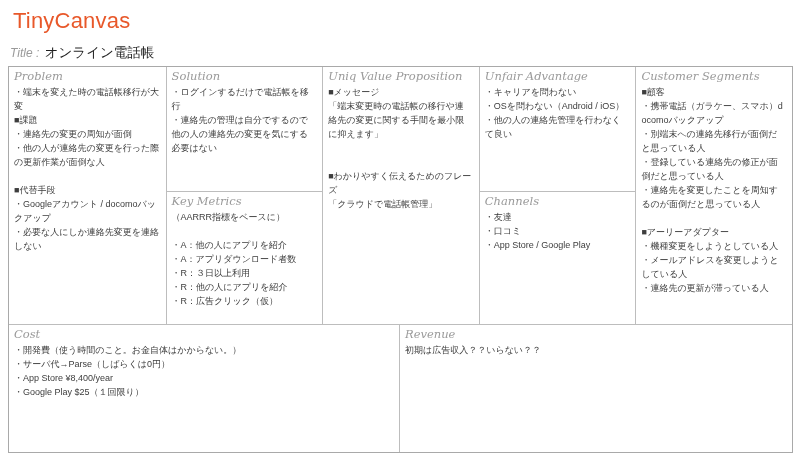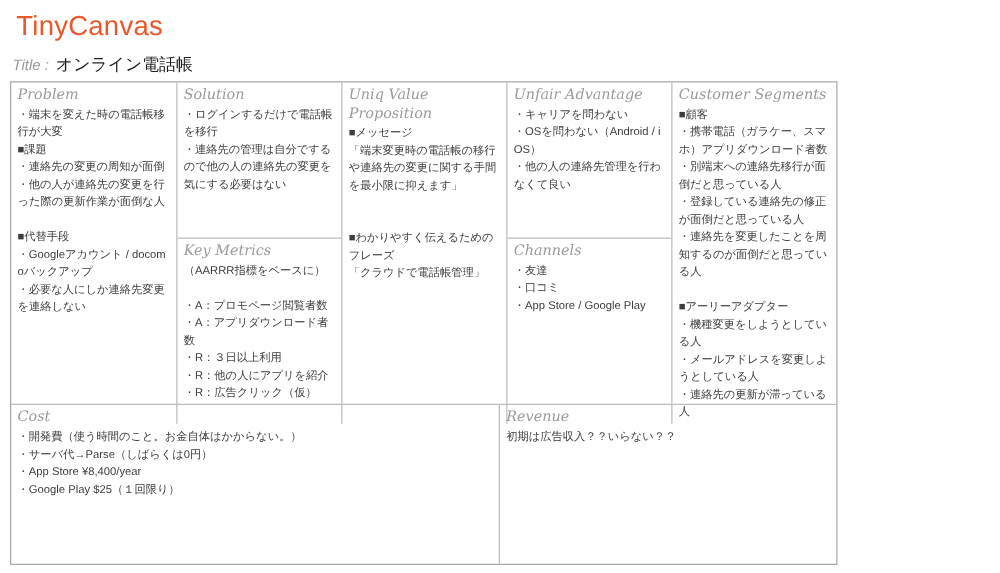--- a/index.html
+++ b/index.html
@@ -16,21 +16,21 @@
     font-size: 22px; font-weight: 400;
     margin: 3px 0 9px 5px; letter-spacing: 0.2px;
   }
   .title-row { margin: 0 0 4px 2px; white-space: nowrap; }
   .title-label {
     font-family: Liberation Sans, sans-serif;
     font-style: italic; color: #9a9a9a; font-size: 12px;
   }
   .title-value { font-weight: normal; color: #1f1f1f; font-size: 13.5px; margin-left: 1px; }
 
-  .canvas { width: 662px; border: 1px solid #a9a9a9; background: #fff; }
+  .canvas { width: 785px; border: 1px solid #a9a9a9; background: #fff; }
   .row-top { display: grid; grid-template-columns: repeat(5, 1fr); height: 257px; }
   .col { border-left: 1px solid #bdbdbd; height: 100%; }
   .col:first-child { border-left: none; }
   .subcell-top { height: 124px; }
   .subcell-bottom { height: 133px; border-top: 1px solid #bdbdbd; }
   .row-bottom { display: grid; grid-template-columns: 390px 1fr; border-top: 1px solid #bdbdbd; height: 128px; }
   .row-bottom .col2 { border-left: 1px solid #bdbdbd; }
 
   .cell { padding: 2px 6px 3px 5px; overflow: hidden; height: 100%; }
   .cell-header {
@@ -84,21 +84,21 @@
                 <div class="line">・連絡先の管理は自分でするので他の人の連絡先の変更を気にする必要はない</div>
               </div>
           </div>
         </div>
         <div class="subcell-bottom">
           <div class="cell">
             <div class="cell-header">Key Metrics</div>
             <div>
                 <div class="line">（AARRR指標をベースに）</div>
                 <div class="line">&nbsp;</div>
-                <div class="line">・A：プロモページ閲覧者数</div>
+                <div class="line">・A：他の人にアプリを紹介</div>
                 <div class="line">・A：アプリダウンロード者数</div>
                 <div class="line">・R：３日以上利用</div>
                 <div class="line">・R：他の人にアプリを紹介</div>
                 <div class="line">・R：広告クリック（仮）</div>
               </div>
           </div>
         </div>
       </div>
 
       <div class="col">
@@ -136,21 +136,21 @@
               </div>
           </div>
         </div>
       </div>
 
       <div class="col">
         <div class="cell">
           <div class="cell-header">Customer Segments</div>
           <div>
               <div class="line">■顧客</div>
-              <div class="line">・携帯電話（ガラケー、スマホ）アプリダウンロード者数</div>
+              <div class="line">・携帯電話（ガラケー、スマホ）docomoバックアップ</div>
               <div class="line">・別端末への連絡先移行が面倒だと思っている人</div>
               <div class="line">・登録している連絡先の修正が面倒だと思っている人</div>
               <div class="line">・連絡先を変更したことを周知するのが面倒だと思っている人</div>
               <div class="line">&nbsp;</div>
               <div class="line">■アーリーアダプター</div>
               <div class="line">・機種変更をしようとしている人</div>
               <div class="line">・メールアドレスを変更しようとしている人</div>
               <div class="line">・連絡先の更新が滞っている人</div>
             </div>
         </div>

